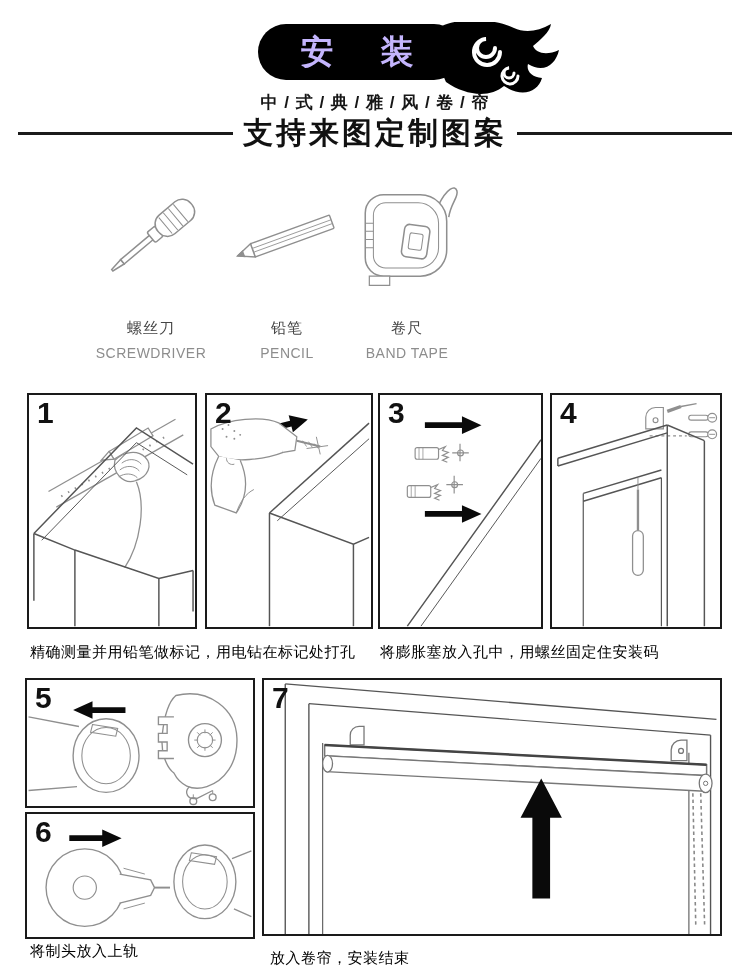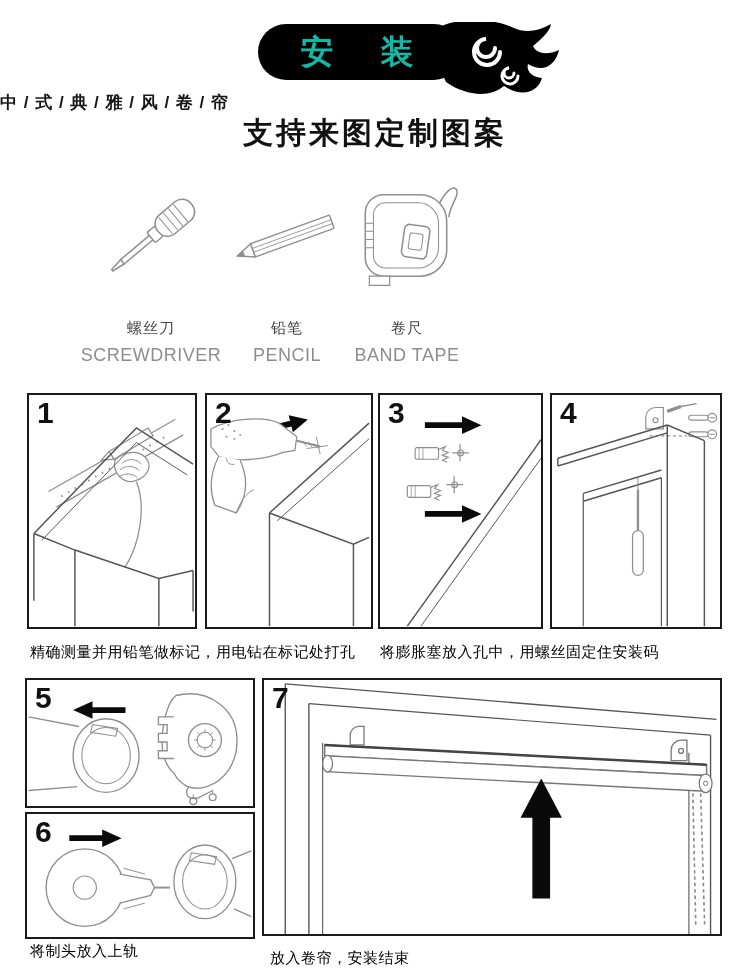--- a/index.html
+++ b/index.html
@@ -1,36 +1,36 @@
 <!DOCTYPE html>
 <html><head>
 <meta charset="utf-8">
 <style>
   html,body{margin:0;padding:0;background:#fff;}
   .page{position:relative;width:750px;height:972px;background:#ffffff;overflow:hidden;
         font-family:"Liberation Sans","DejaVu Sans",sans-serif;}
 
   
   .banner-pill{position:absolute;left:258px;top:24px;width:204px;height:56px;background:#000;
-        border-radius:28px;color:#14b8a6;display:flex;align-items:center;justify-content:center;
+        border-radius:28px;color:#c4b5fd;display:flex;align-items:center;justify-content:center;
         font-size:33px;font-weight:700;letter-spacing:6px;word-spacing:26px;z-index:2;}
   .banner-flourish{position:absolute;left:438px;top:22px;width:122px;height:76px;z-index:1;}
-  .subtitle{position:absolute;left:0;top:91px;width:100%;text-align:left;font-size:17px;
+  .subtitle{position:absolute;left:0;top:91px;width:100%;text-align:center;font-size:17px;
         font-weight:700;color:#161616;letter-spacing:1px;}
   .custom-heading{position:absolute;left:18px;right:18px;top:112px;height:42px;display:flex;
-        align-items:center;flex-direction:column;}
+        align-items:center;}
   .custom-heading .rule{flex:1;height:3px;background:#1b1b1b;}
   .custom-heading .heading-text{font-size:30px;font-weight:600;color:#111;letter-spacing:3px;
         margin:0 10px;white-space:nowrap;}
 
   
   .tool{position:absolute;top:175px;display:flex;flex-direction:column;align-items:center;}
   .tool .icon-wrap{height:128px;display:flex;align-items:center;justify-content:center;}
   .tool .cn{font-size:15px;color:#454545;margin-top:16px;letter-spacing:1px;}
-  .tool .en{font-size:18px;color:#8d8d8d;margin-top:7px;letter-spacing:0.5px;}
+  .tool .en{font-size:14px;color:#8d8d8d;margin-top:7px;letter-spacing:0.5px;}
   .tool1{left:85px;width:132px;}
   .tool2{left:224px;width:126px;}
   .tool3{left:348px;width:118px;}
   .tool4{left:488px;width:178px;}
 
   
   .step-box{position:absolute;box-sizing:border-box;border:2px solid #1a1a1a;background:#fff;}
   .step-num{position:absolute;top:1px;left:8px;font-size:30px;font-weight:700;color:#111;
         line-height:1.15;z-index:2;}
   .sb1{left:27px;top:393px;width:170px;height:236px;}

